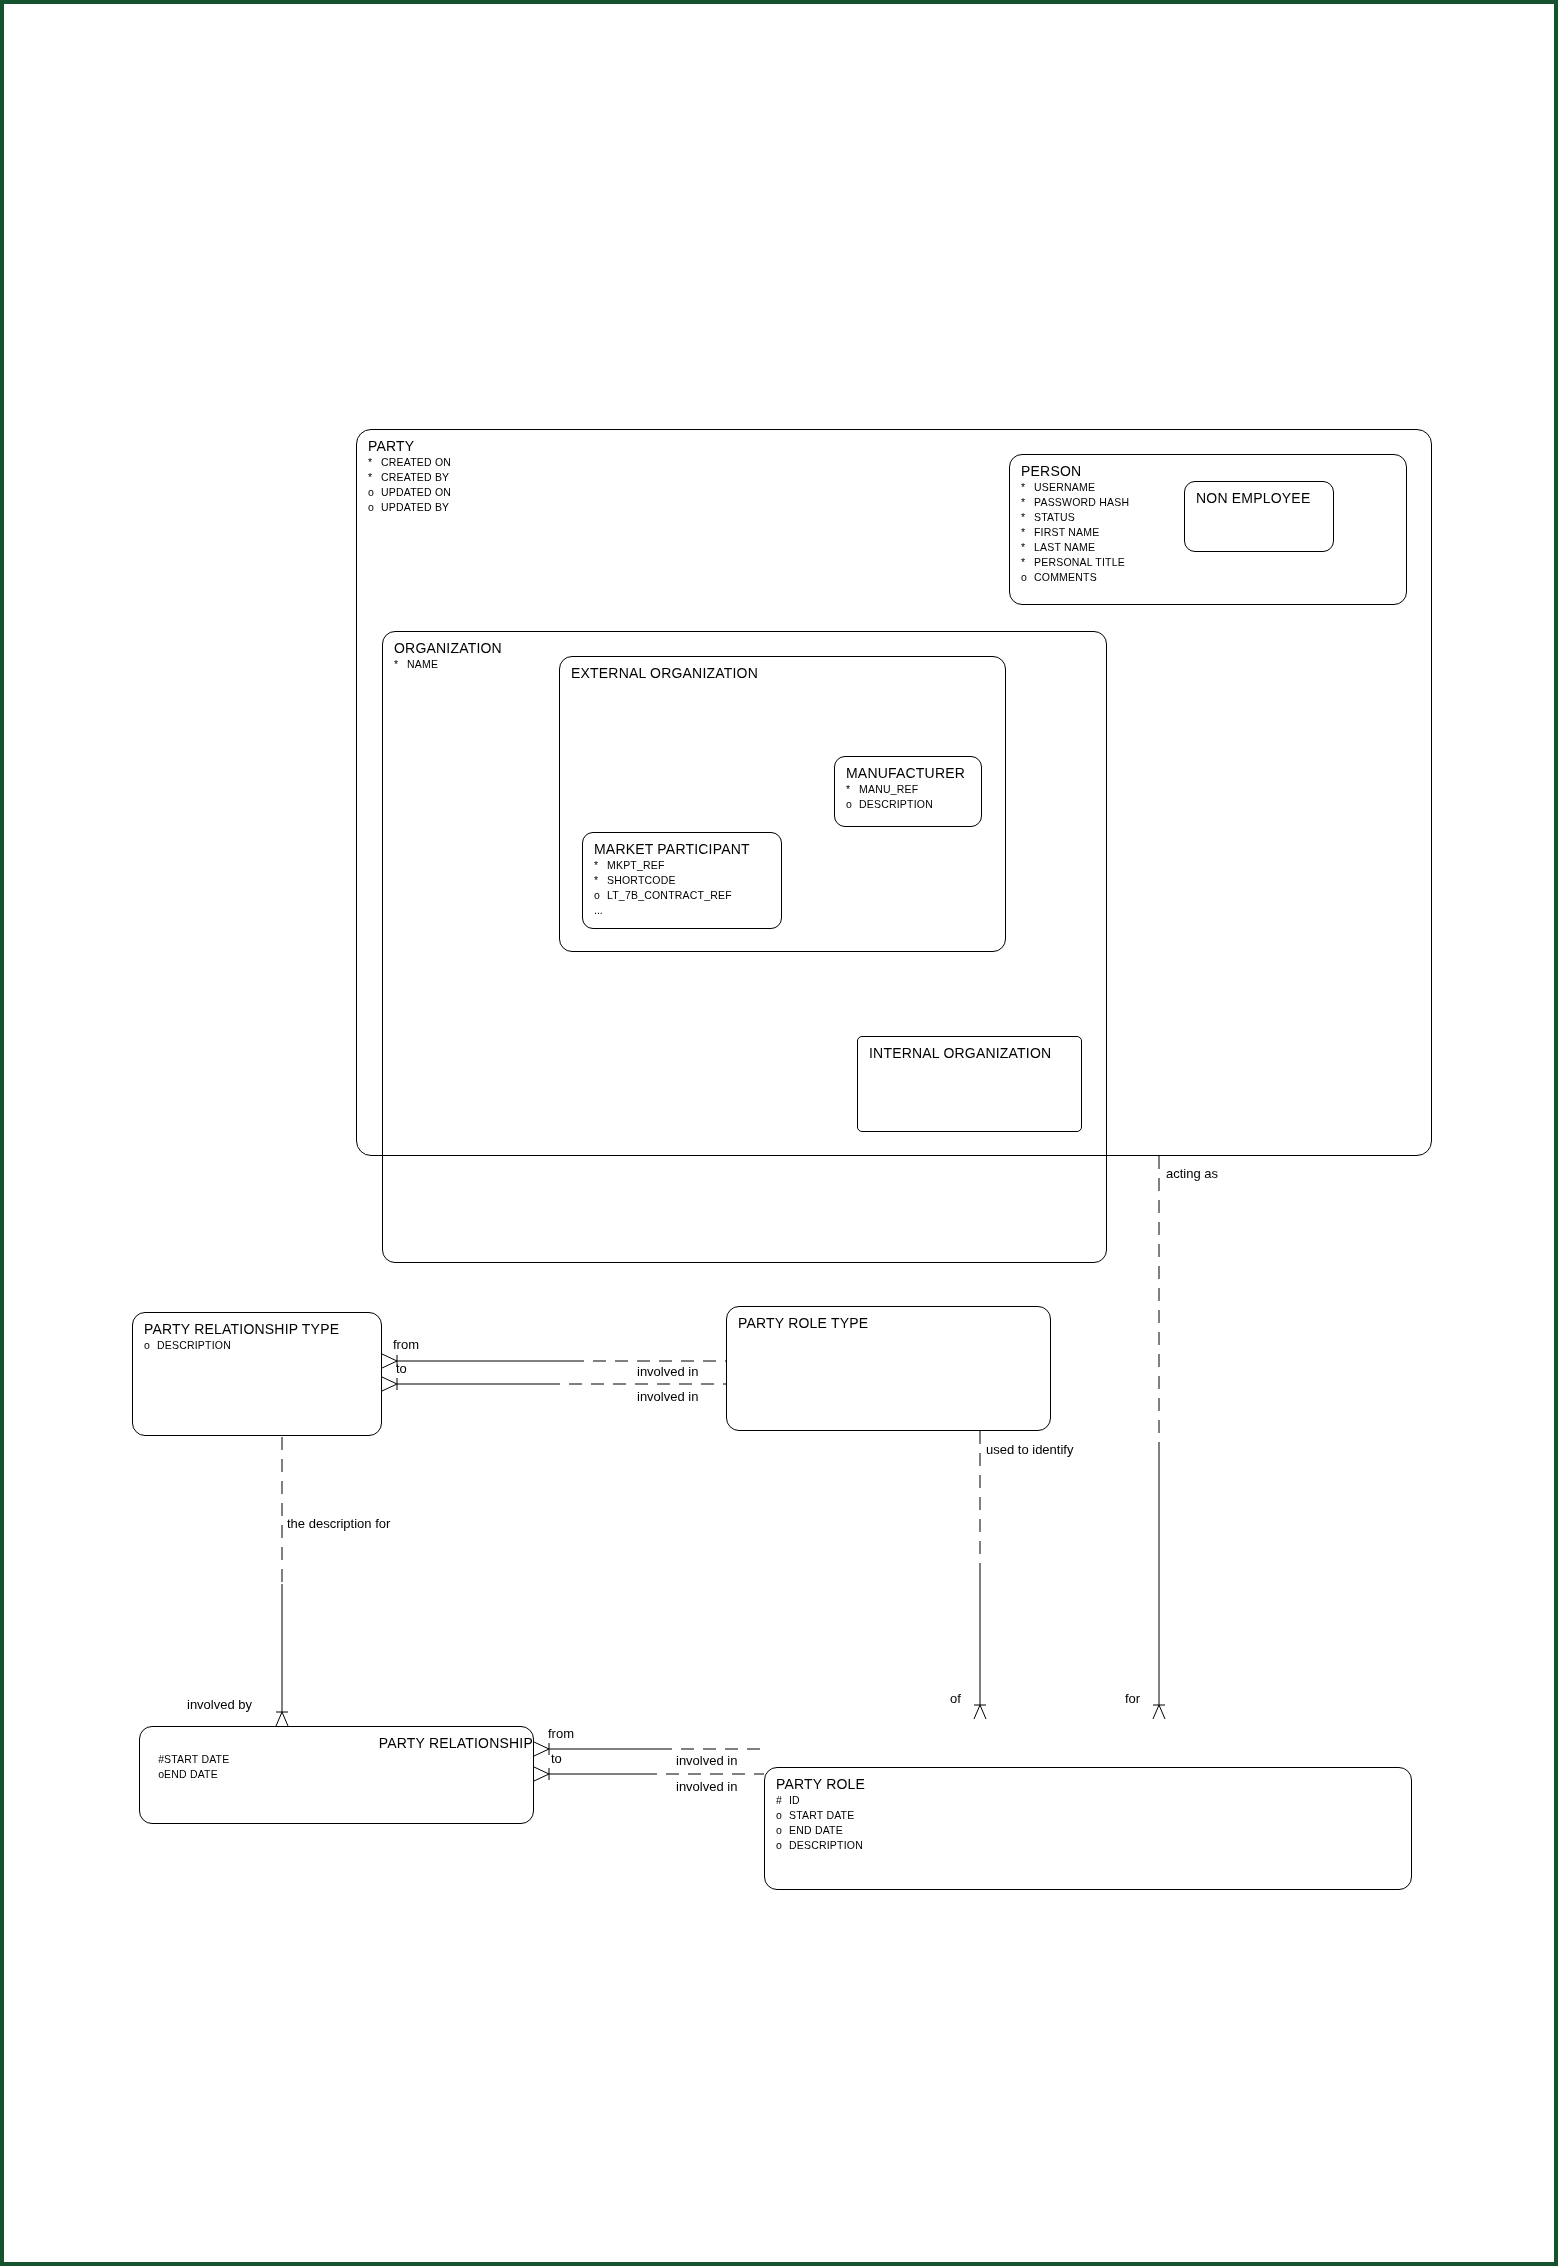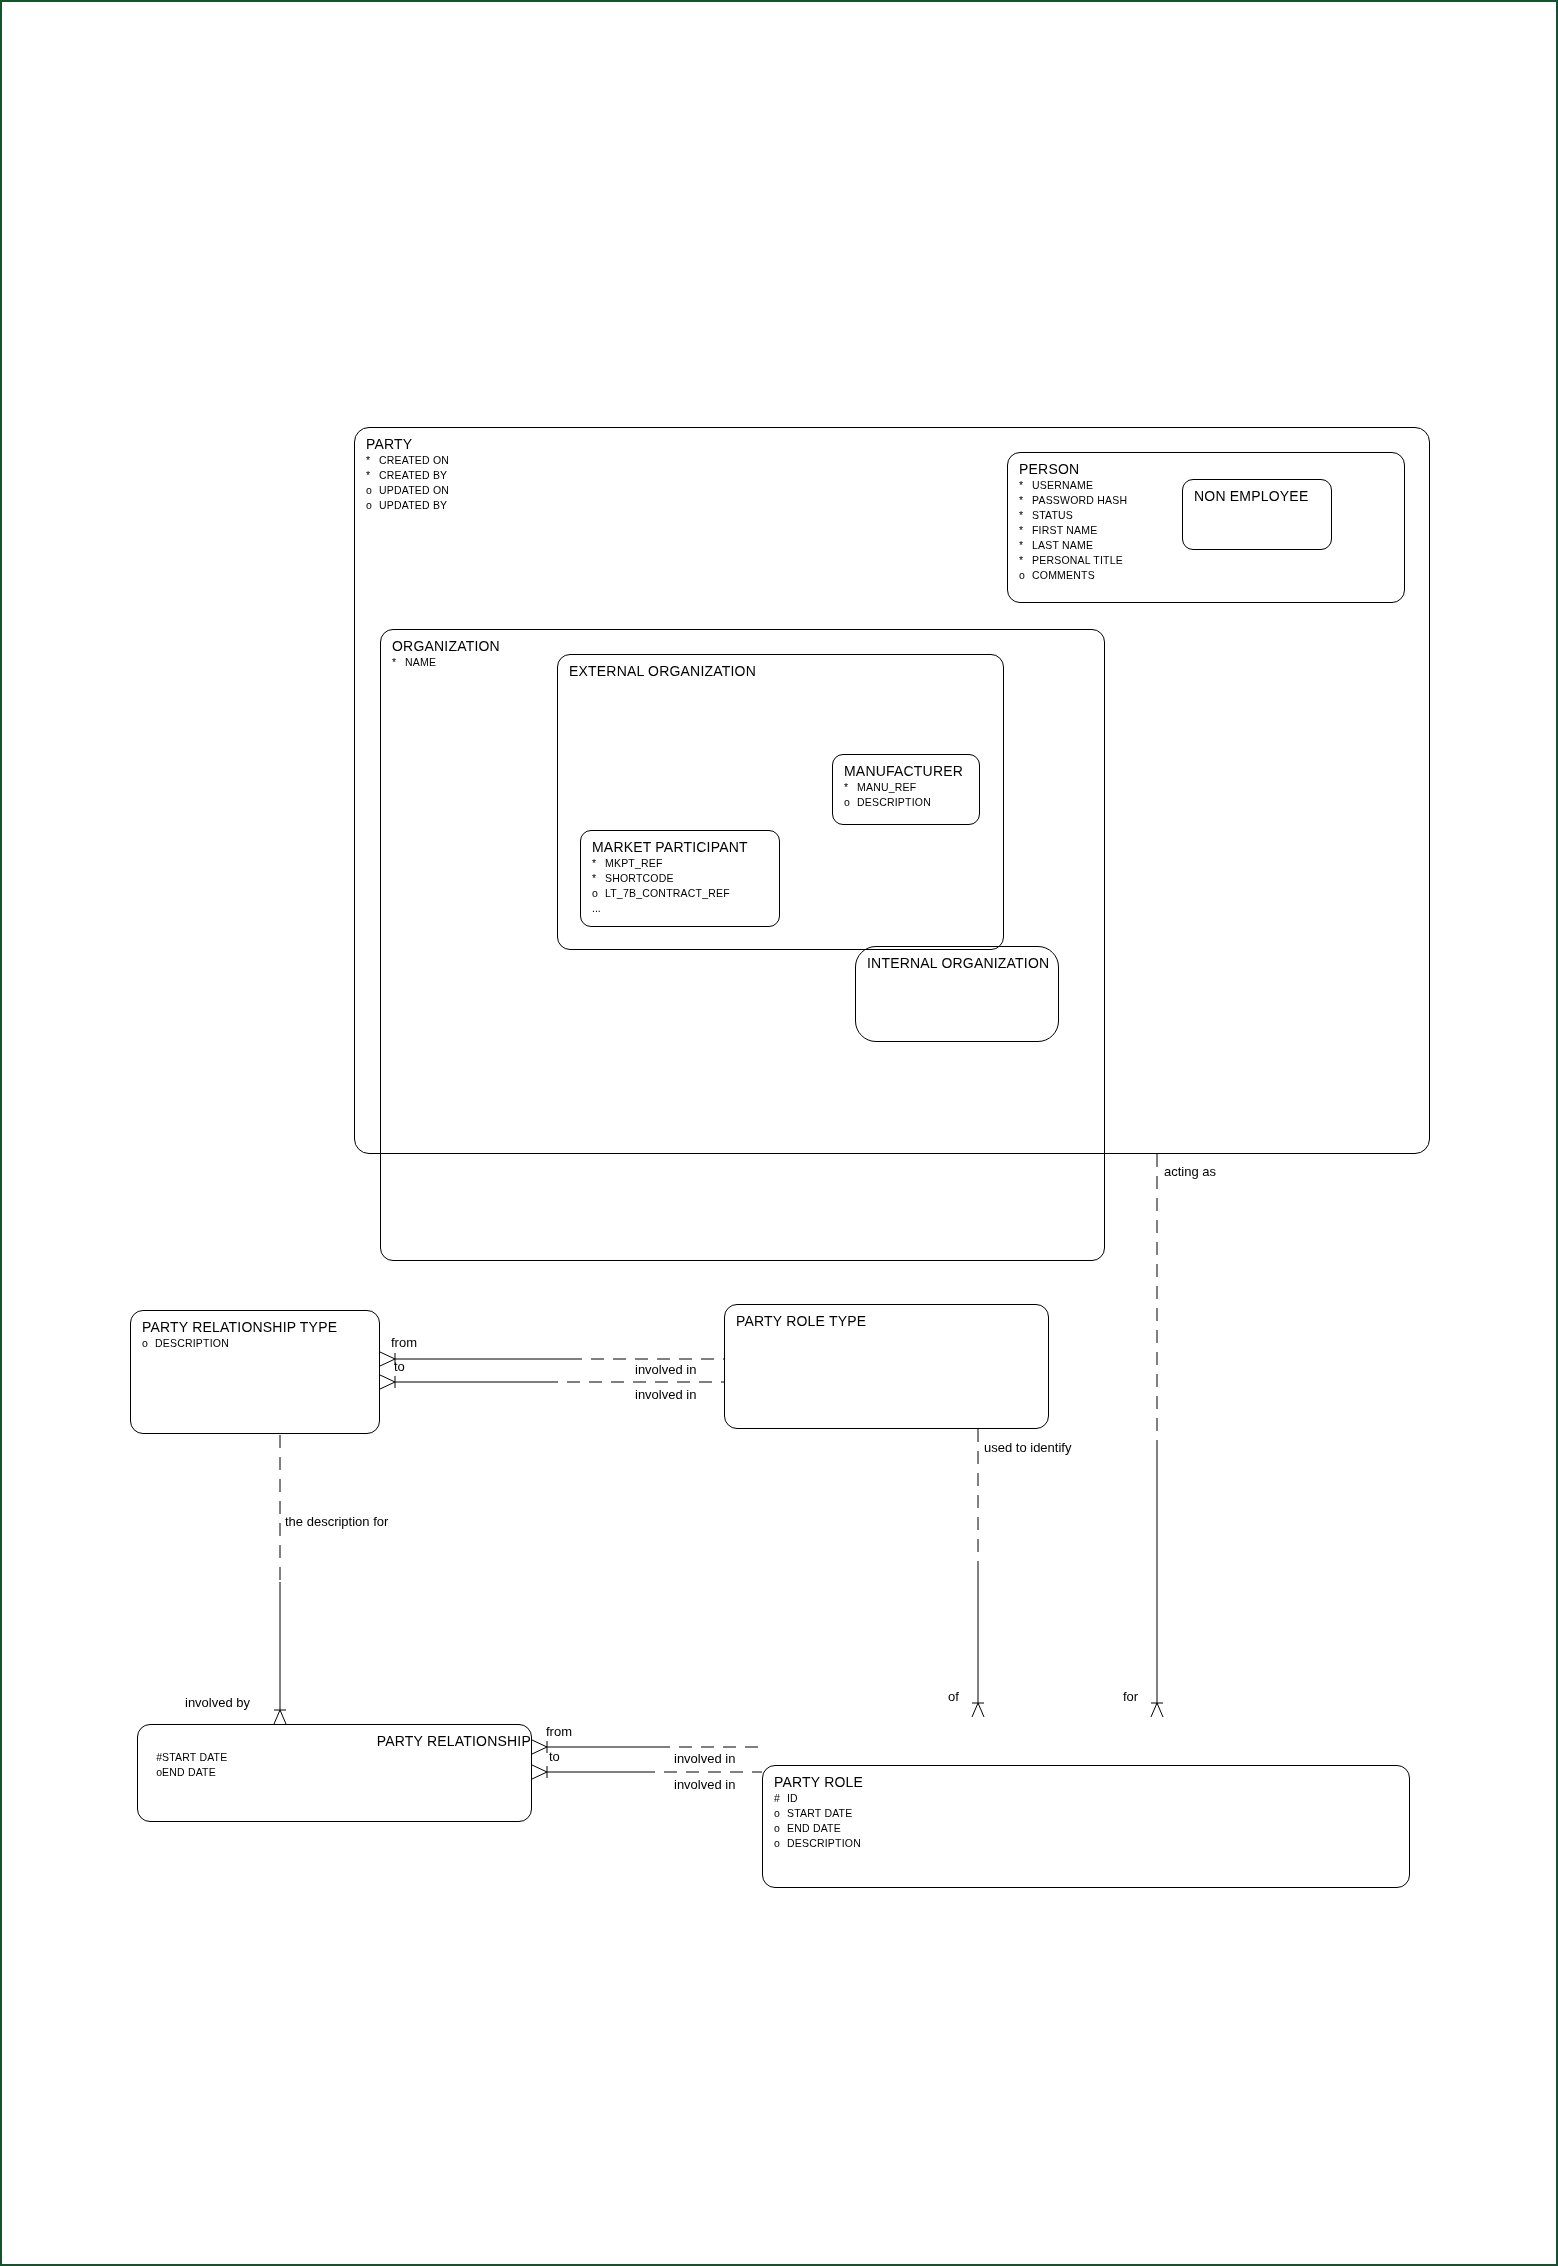--- a/index.html
+++ b/index.html
@@ -1,20 +1,20 @@
 <!DOCTYPE html>
 <html><head>
 <meta charset="utf-8">
 <style>
   html,body{margin:0;padding:0;background:#fff;}
   #canvas{
     position:relative;
     width:1558px;height:2266px;
     background:#fff;
-    border:2px solid #14532d;
+    border:4px solid #14532d;
     box-sizing:border-box;
     font-family:"Liberation Sans", sans-serif;
     color:#000;
     overflow:hidden;
   }
   .entity{
     position:absolute;
     border:1px solid #000;
     border-radius:13px;
     background:transparent;
@@ -198,21 +198,21 @@
           <span class="attr-marker">o</span>
           <span class="attr-name">LT_7B_CONTRACT_REF</span>
         </div>
       <div class="attr-row">
           <span class="attr-marker">...</span>
           <span class="attr-name"></span>
         </div>
     </div>
   </div>
 
-  <div class="entity" style="left:853px;top:944px;width:204px;height:96px;border-radius:21px;">
+  <div class="entity" style="left:853px;top:1032px;width:225px;height:96px;border-radius:5px;">
     <div class="entity-title">INTERNAL ORGANIZATION</div>
   </div>
 
   <div class="entity" style="left:128px;top:1308px;width:250px;height:124px;">
     <div class="entity-title">PARTY RELATIONSHIP TYPE</div>
     <div class="attrs">
       <div class="attr-row">
           <span class="attr-marker">o</span>
           <span class="attr-name">DESCRIPTION</span>
         </div>

